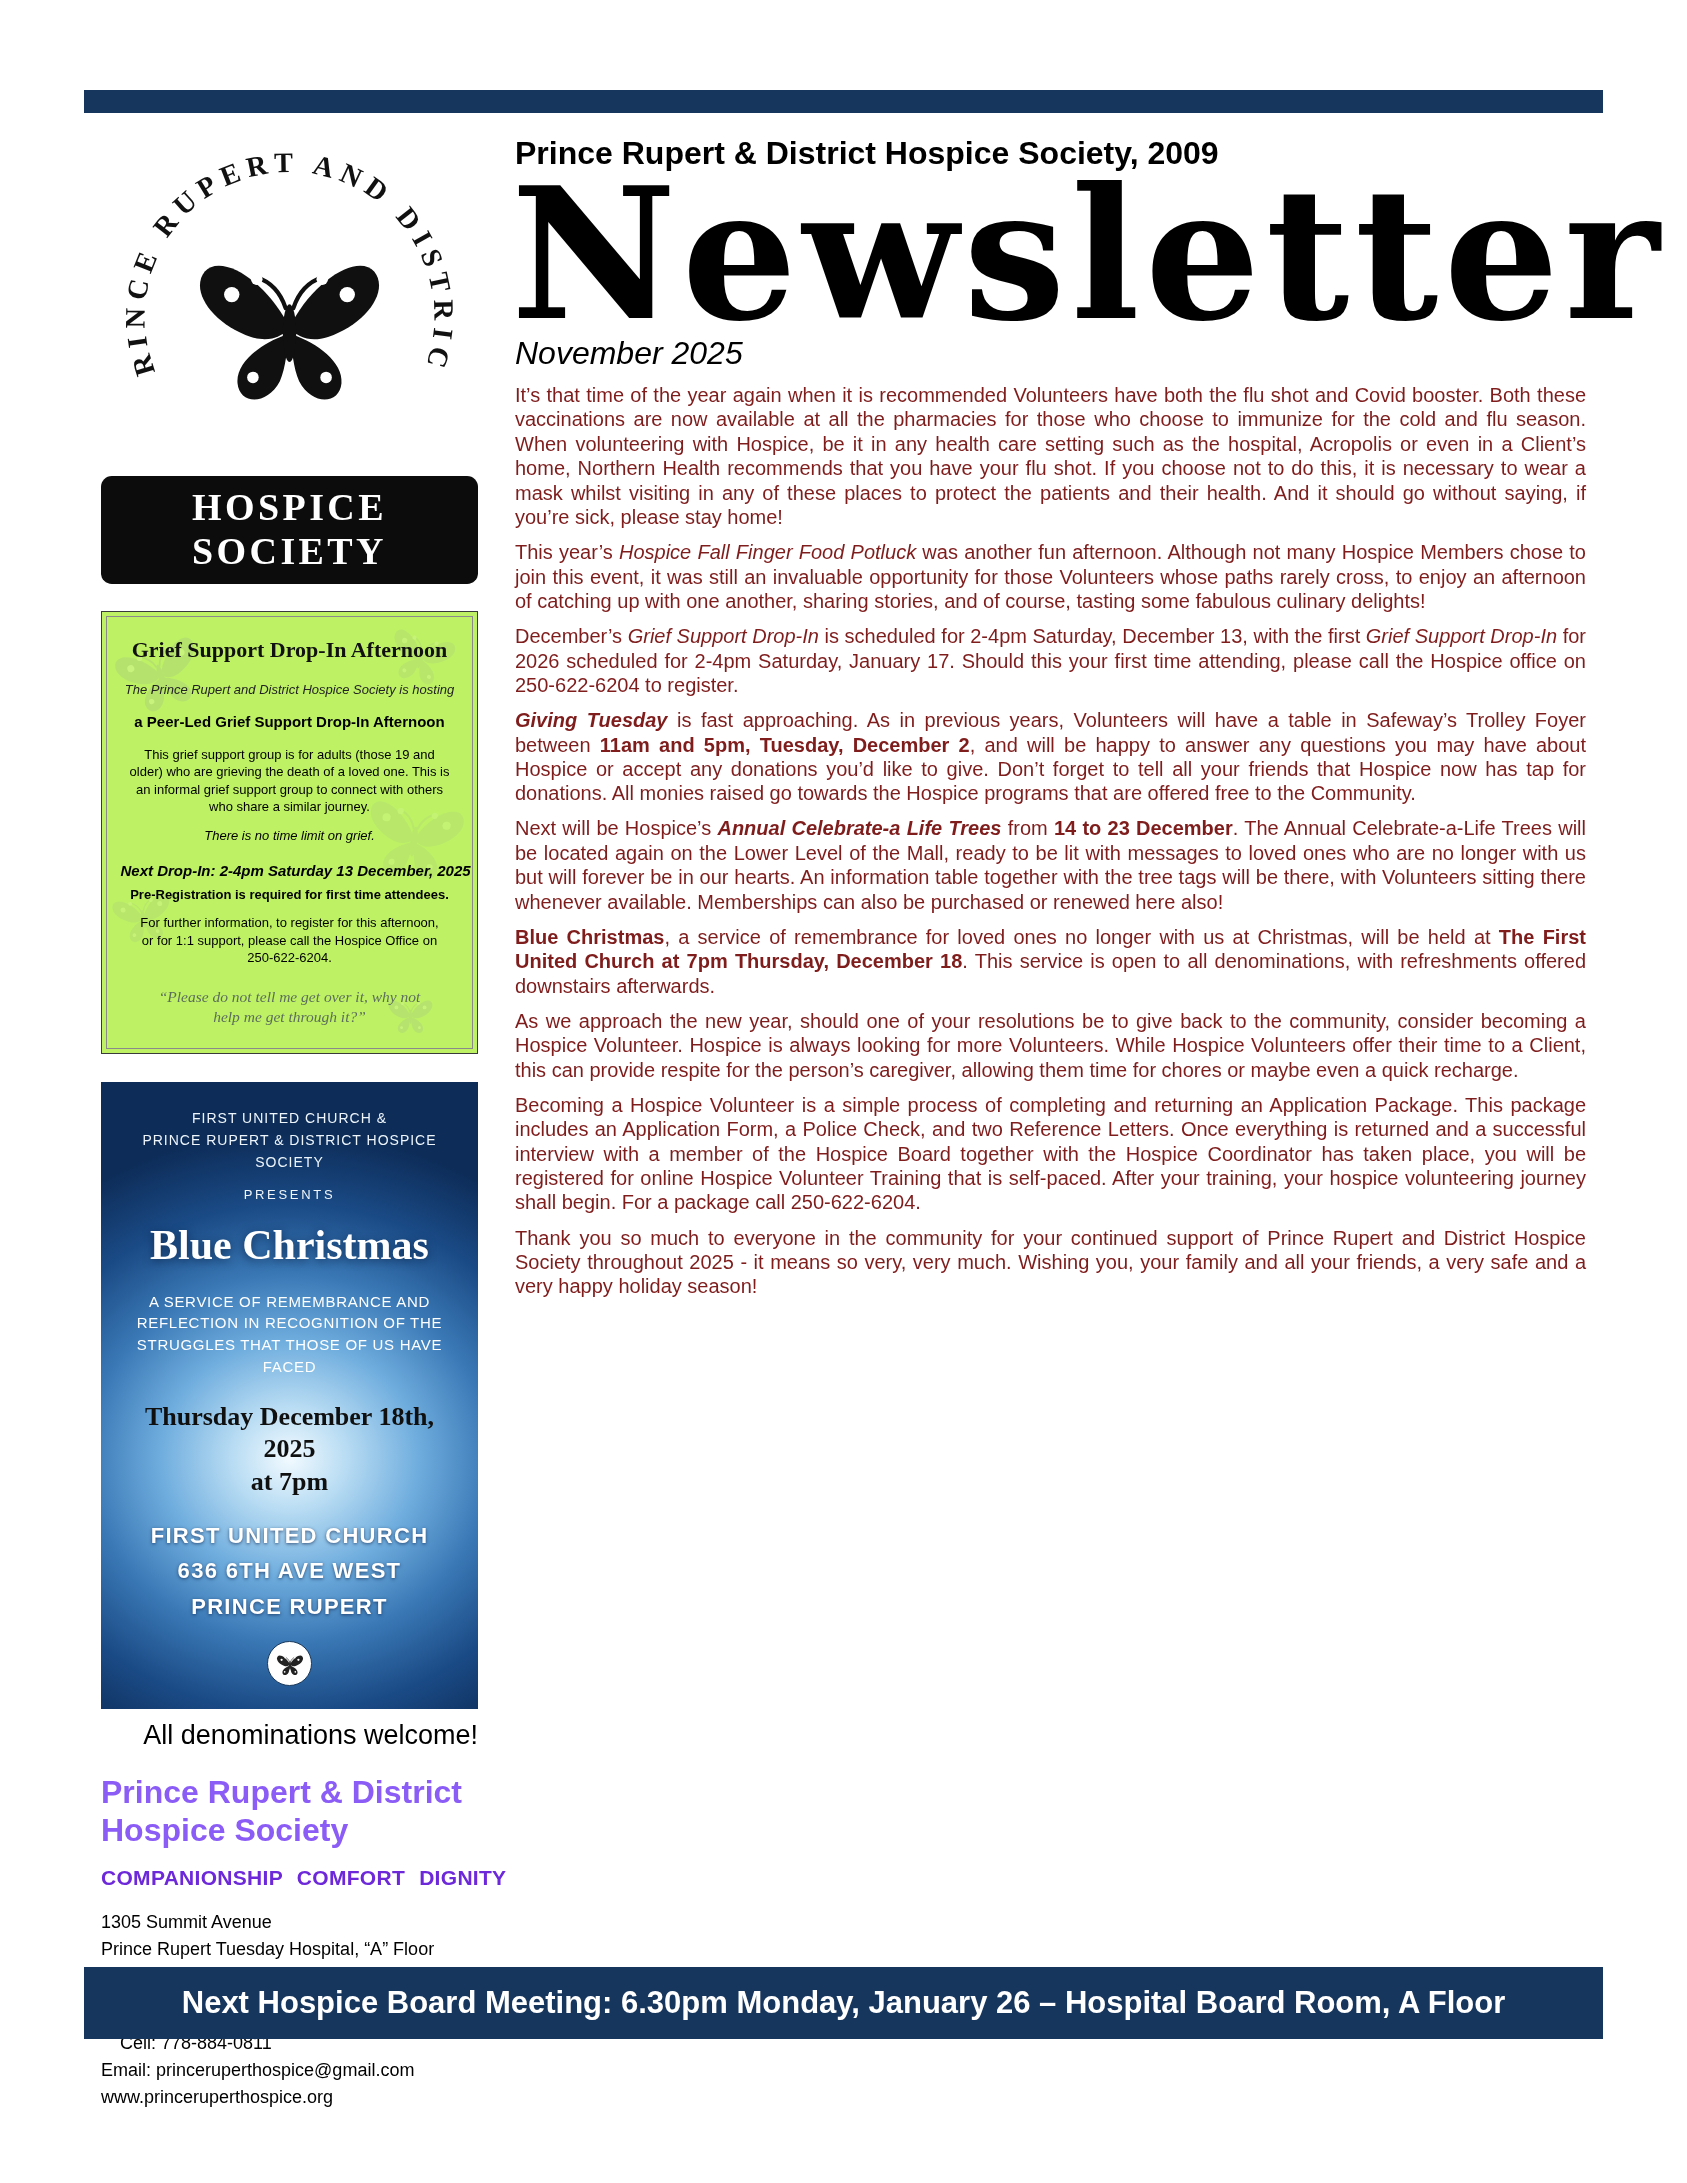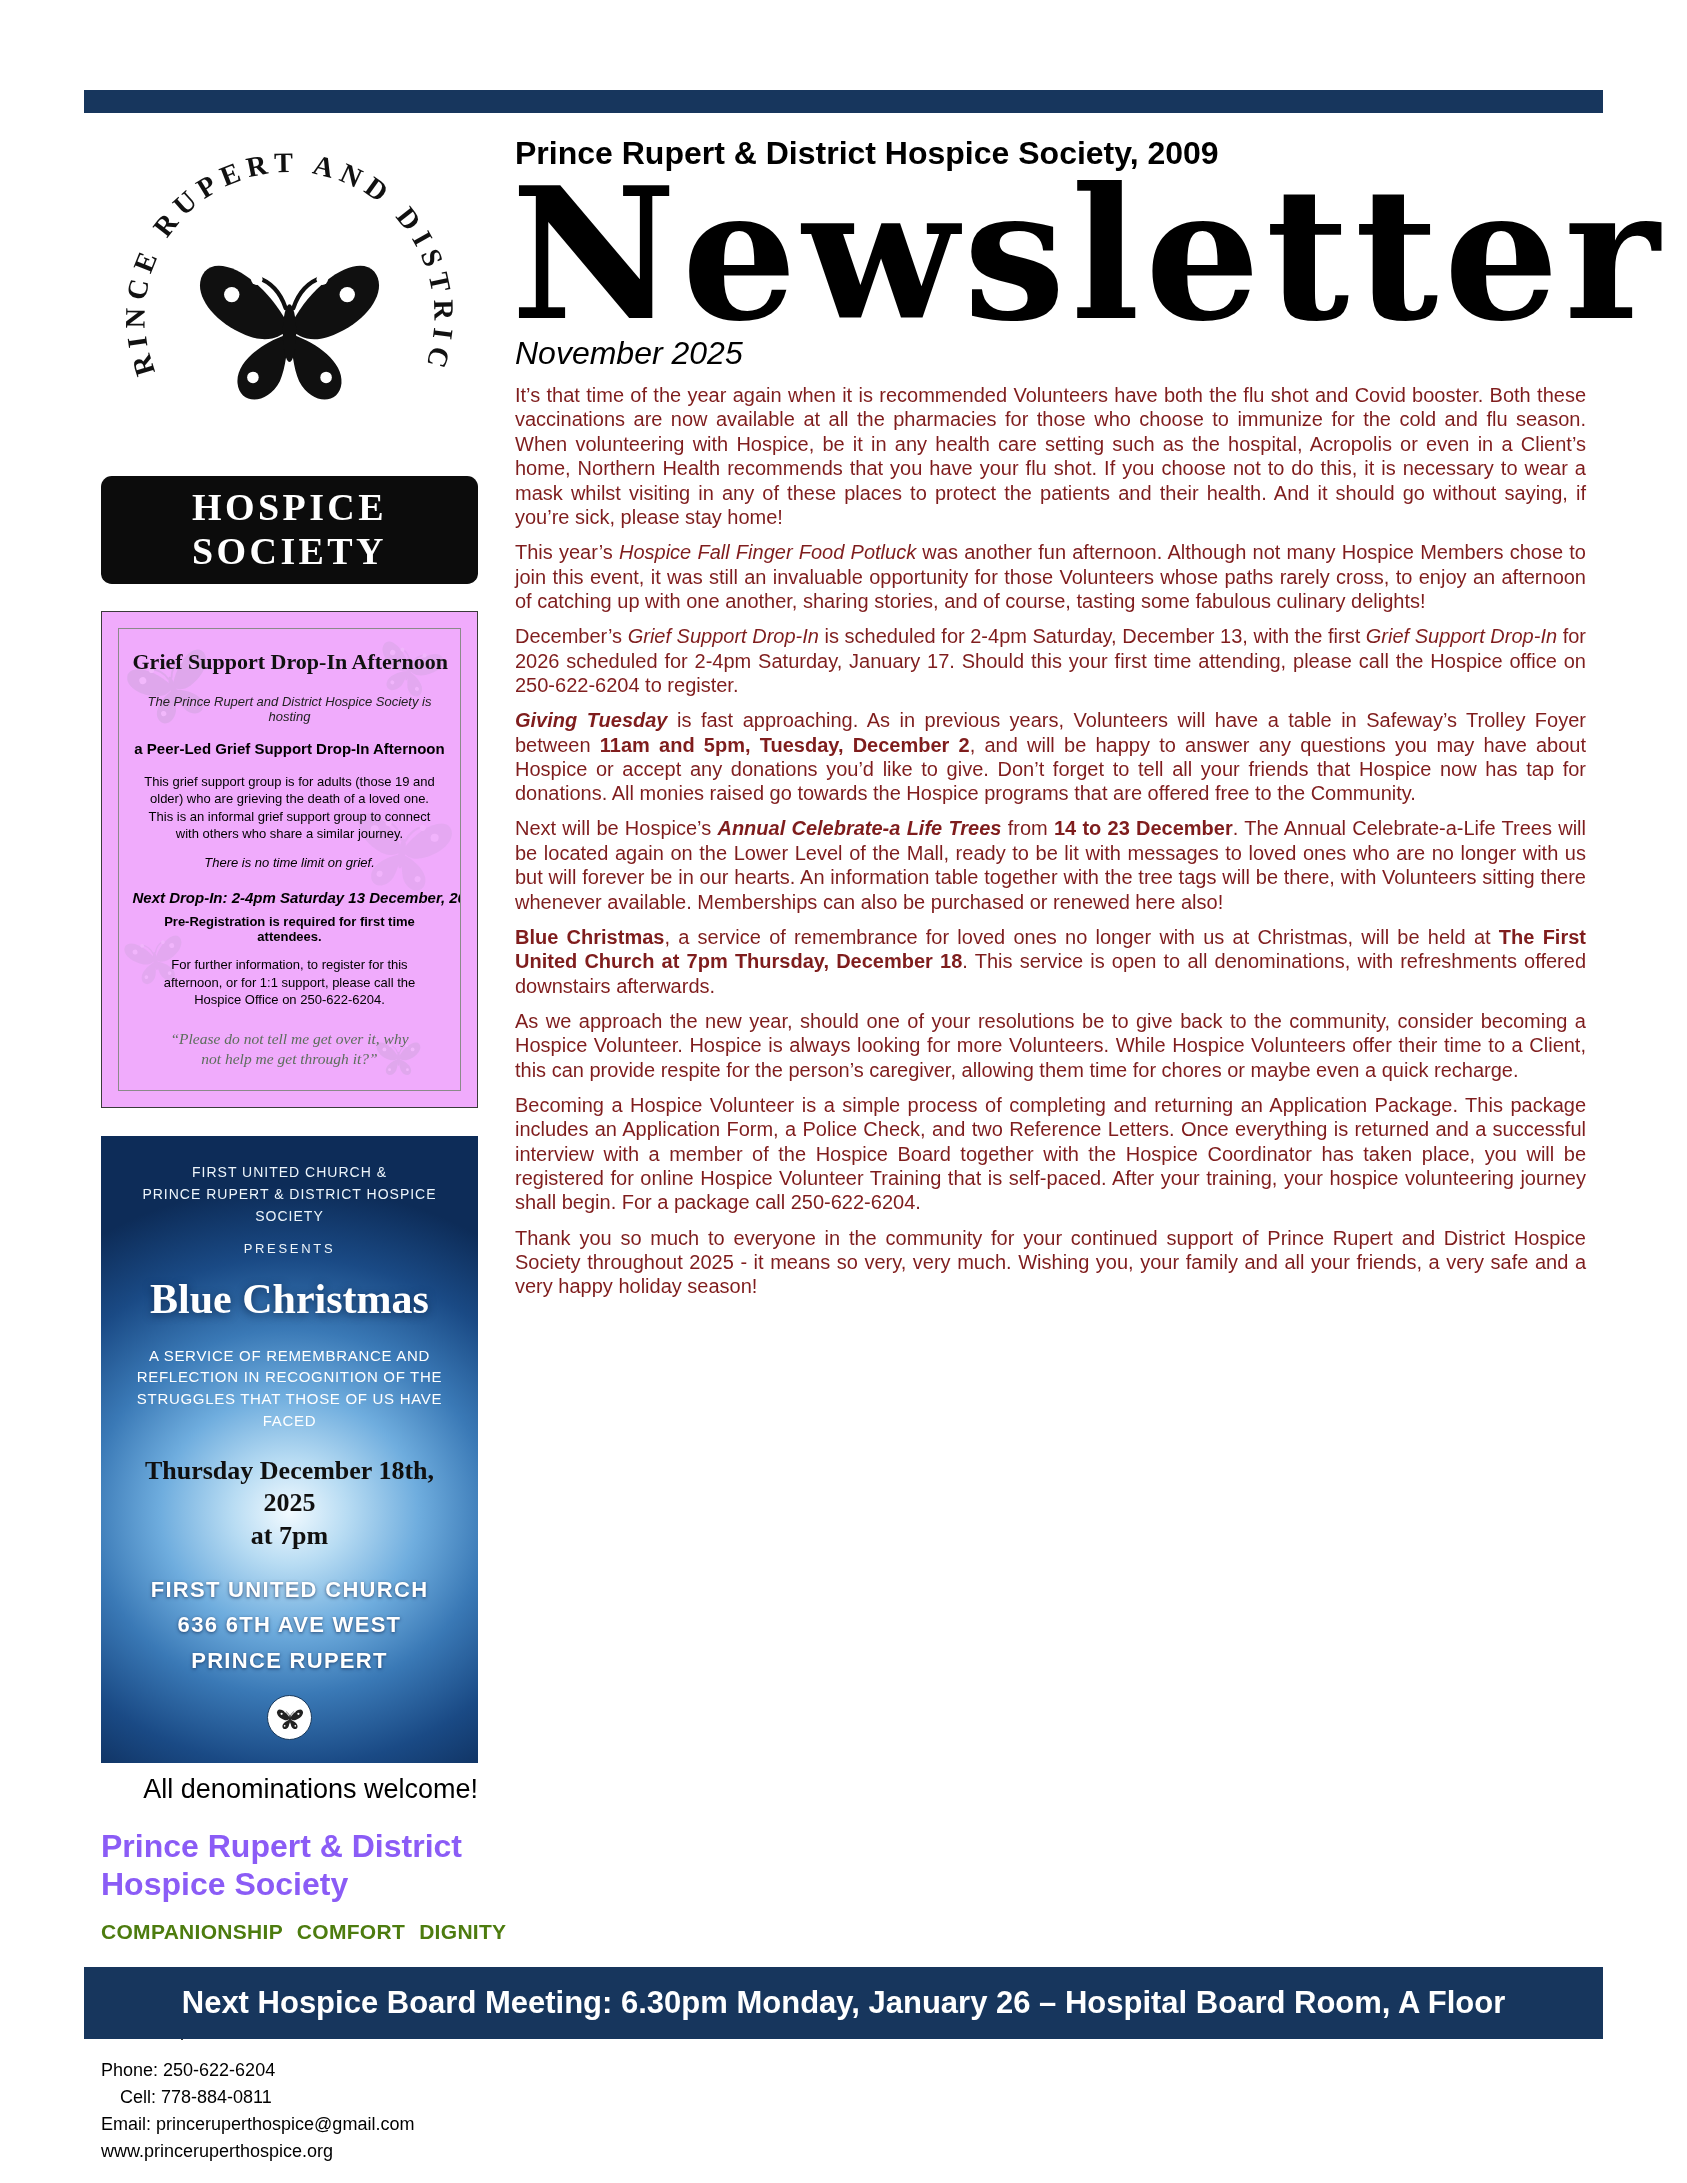--- a/index.html
+++ b/index.html
@@ -17,21 +17,21 @@
   .logo-block { width:100%; margin-bottom:27px; }
   .logo-svg { width:100%; height:auto; display:block; }
   .arc-text { font-family:"Liberation Serif", serif; font-weight:bold; fill:#111; }
   .logo-banner {
     margin-top:4px; background:#0c0c0c; border-radius:10.8px; padding:9.4px 0 10.8px;
     text-align:center; color:#fff; font-family:"Liberation Serif", serif;
     font-size:38px; letter-spacing:3.4px; font-weight:bold;
   }
 
   
-  .grief-flyer { border:1.3px solid #3a3a3a; padding:16px; margin-bottom:28px; background:#f0abfc; }
+  .grief-flyer { border:1.3px solid #3a3a3a; padding:4px; margin-bottom:28px; background:#bef264; }
   .grief-inner { position:relative; border:0.7px solid #8a8a8a; padding:20px 13.5px 21.6px; text-align:center; overflow:hidden; }
   .ghost { position:absolute; color:#8a93a0; z-index:0; }
   .g1 { top:12px; left:9.4px; width:88px; height:88px; transform:rotate(-18deg); opacity:.16; }
   .g2 { top:5.4px;  right:17.5px; width:67px; height:67px; transform:rotate(15deg); opacity:.12; }
   .g3 { top:169px; right:6.7px; width:101px; height:101px; transform:rotate(8deg); opacity:.10; }
   .g4 { bottom:101px; left:5.4px; width:62px; height:62px; transform:rotate(-10deg); opacity:.12; }
   .g5 { bottom:10.8px; right:38px; width:47px; height:47px; opacity:.15; }
   .grief-inner > div { position:relative; z-index:1; }
   .gf-title  { font-family:"Liberation Serif", serif; font-weight:bold; font-size:22px; white-space:nowrap; color:#111; }
   .gf-hosting{ font-size:13px; font-style:italic; margin-top:19px; color:#222; }
@@ -59,21 +59,21 @@
   .bc-when       { font-family:"Liberation Serif", serif; font-weight:bold; font-size:26px; color:#101010;
                    margin-top:23px; line-height:1.25; }
   .bc-where      { font-size:22px; font-weight:bold; color:#fff; letter-spacing:1.3px; margin-top:20px;
                    line-height:1.6; text-shadow:0 0.7px 3.4px rgba(8,28,70,.7); }
   .bc-badge      { margin-top:17.5px; width:45px; height:45px; border-radius:50%; background:#fff;
                    border:1.3px solid #1b3a5c; display:flex; align-items:center; justify-content:center; }
 
   
   .welcome   { font-size:27px; text-align:right; margin:10.8px 0 23px; }
   .org-name  { font-size:32px; font-weight:bold; color:#8b5cf6; line-height:1.18; margin-bottom:16px; }
-  .tagline   { font-size:21px; font-weight:bold; color:#4d7c0f; letter-spacing:0.3px; word-spacing:8px;
+  .tagline   { font-size:21px; font-weight:bold; color:#6d28d9; letter-spacing:0.3px; word-spacing:8px;
                white-space:nowrap; margin-bottom:19px; }
   .address div { font-size:18px; line-height:1.5; }
   .contact   { margin-top:13.5px; }
   .contact div { font-size:18px; line-height:1.5; }
   .contact .indent { padding-left:19px; }
 
   
   .society-line { font-size:32px; font-weight:bold; margin-bottom:2.7px; }
   .masthead { font-family:"DejaVu Serif", serif; font-weight:bold; font-size:181px; line-height:.88;
               letter-spacing:5.4px; margin-left:-4px; white-space:nowrap; }

